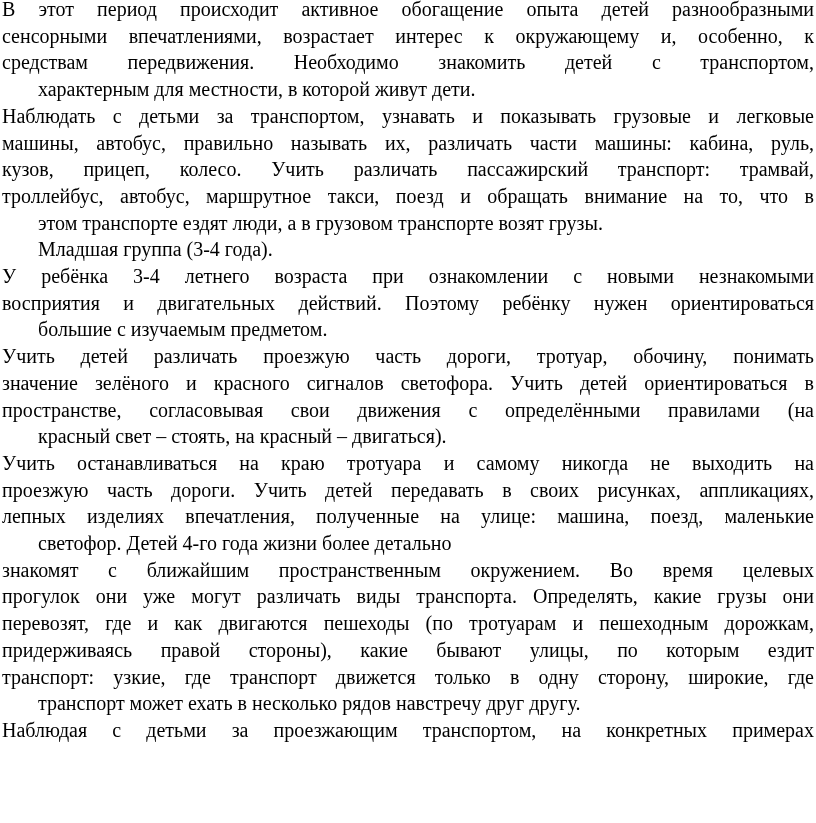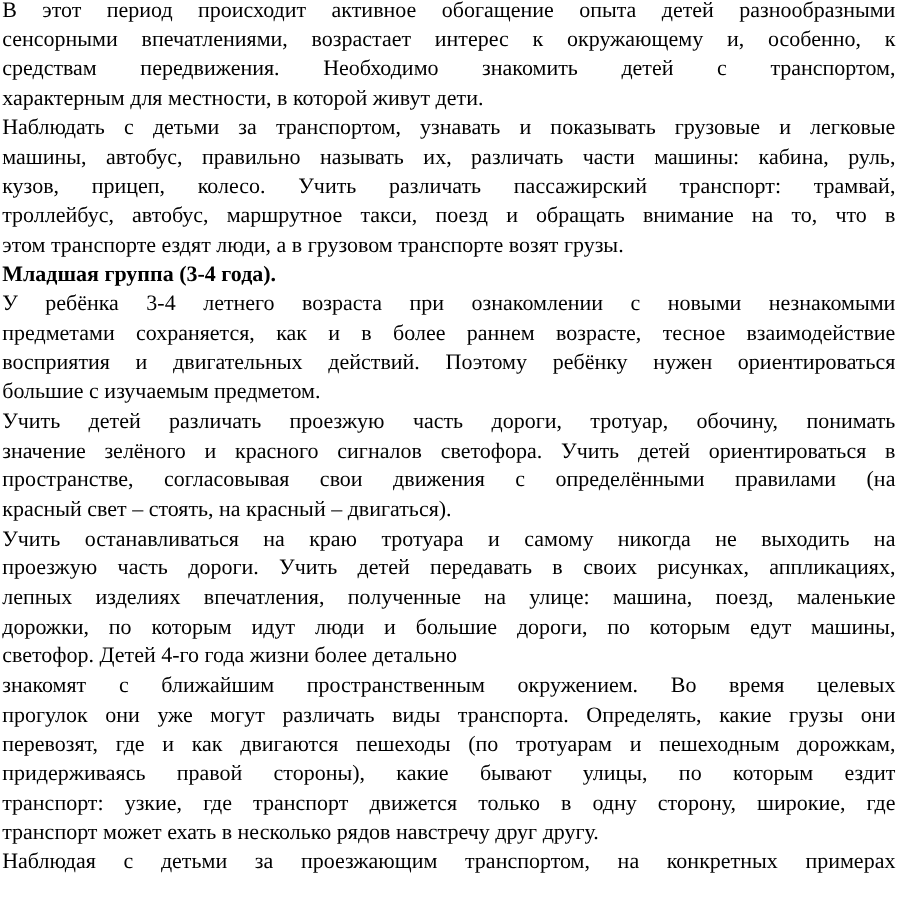--- a/index.html
+++ b/index.html
@@ -19,29 +19,30 @@
     color: #000000;
     padding: 0 2px;
     margin-top: -4px;
     width: 812px;
   }
   .para {
     margin: 0;
     padding: 0;
   }
   .para.bold {
-    font-weight: 700;
+    font-weight: 400;
   }
   .line {
     text-align: justify;
     text-align-last: justify;
     word-spacing: normal;
   }
   .line.last {
     text-align-last: left;
+    margin-left: 36px;
   }
 </style>
 </head>
 <body style="background: rgb(255, 255, 255);">
 
 <div class="doc" style="color: rgb(0, 0, 0);">
   <div>
       <div class="para">
         <div class="line">В этот период происходит активное обогащение опыта детей разнообразными</div>
         <div class="line">сенсорными впечатлениями, возрастает интерес к окружающему и, особенно, к</div>
@@ -53,35 +54,33 @@
         <div class="line">машины, автобус, правильно называть их, различать части машины: кабина, руль,</div>
         <div class="line">кузов, прицеп, колесо. Учить различать пассажирский транспорт: трамвай,</div>
         <div class="line">троллейбус, автобус, маршрутное такси, поезд и обращать внимание на то, что в</div>
         <div class="line last">этом транспорте ездят люди, а в грузовом транспорте возят грузы.</div>
       </div>
       <div class="para bold">
         <div class="line last">Младшая группа (3-4 года).</div>
       </div>
       <div class="para">
         <div class="line">У ребёнка 3-4 летнего возраста при ознакомлении с новыми незнакомыми</div>
-        <div class="line">предметами сохраняется, как и в более раннем возрасте, тесное взаимодействие</div>
         <div class="line">восприятия и двигательных действий. Поэтому ребёнку нужен ориентироваться</div>
         <div class="line last">большие с изучаемым предметом.</div>
       </div>
       <div class="para">
         <div class="line">Учить детей различать проезжую часть дороги, тротуар, обочину, понимать</div>
         <div class="line">значение зелёного и красного сигналов светофора. Учить детей ориентироваться в</div>
         <div class="line">пространстве, согласовывая свои движения с определёнными правилами (на</div>
         <div class="line last">красный свет – стоять, на красный – двигаться).</div>
       </div>
       <div class="para">
         <div class="line">Учить останавливаться на краю тротуара и самому никогда не выходить на</div>
         <div class="line">проезжую часть дороги. Учить детей передавать в своих рисунках, аппликациях,</div>
         <div class="line">лепных изделиях впечатления, полученные на улице: машина, поезд, маленькие</div>
-        <div class="line">дорожки, по которым идут люди и большие дороги, по которым едут машины,</div>
         <div class="line last">светофор. Детей 4-го года жизни более детально</div>
       </div>
       <div class="para">
         <div class="line">знакомят с ближайшим пространственным окружением. Во время целевых</div>
         <div class="line">прогулок они уже могут различать виды транспорта. Определять, какие грузы они</div>
         <div class="line">перевозят, где и как двигаются пешеходы (по тротуарам и пешеходным дорожкам,</div>
         <div class="line">придерживаясь правой стороны), какие бывают улицы, по которым ездит</div>
         <div class="line">транспорт: узкие, где транспорт движется только в одну сторону, широкие, где</div>
         <div class="line last">транспорт может ехать в несколько рядов навстречу друг другу.</div>
       </div>

